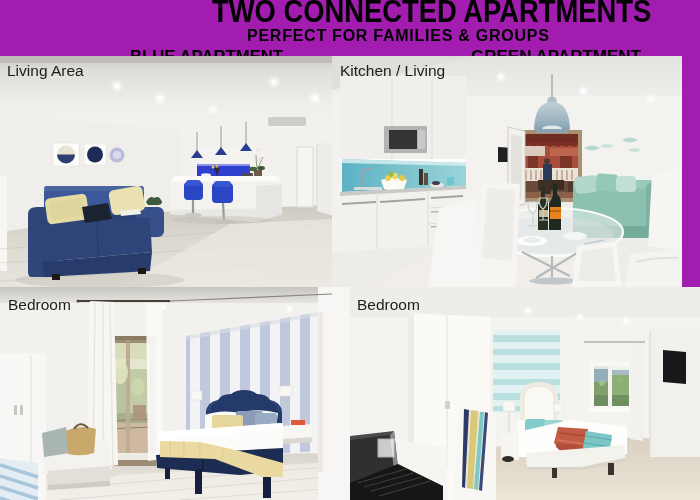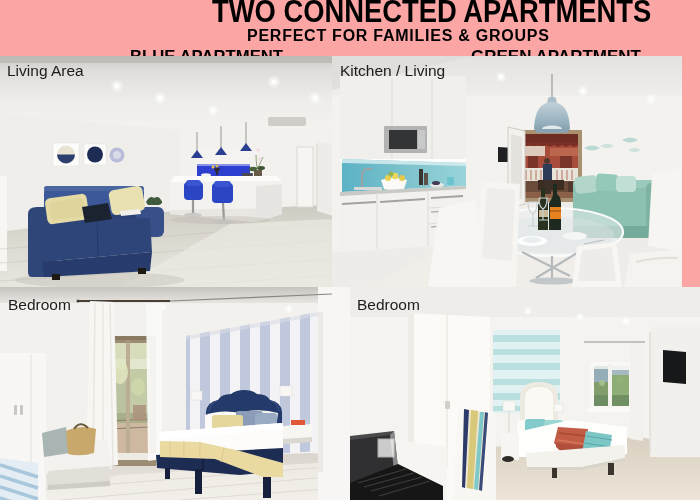--- a/index.html
+++ b/index.html
@@ -1,16 +1,16 @@
 <!DOCTYPE html>
 <html><head>
 <meta charset="utf-8">
 <style>
   html,body{margin:0;padding:0;background:#fff;}
-  #page{position:relative;width:700px;height:500px;background:#fca5a5;overflow:hidden;
+  #page{position:relative;width:700px;height:500px;background:#a21caf;overflow:hidden;
         font-family:"Liberation Sans",sans-serif;}
   .abs{position:absolute;}
   .hdr{white-space:nowrap;color:#000;font-weight:bold;}
 </style>
 </head>
 <body>
 <div id="page">
 
   <div class="abs hdr" style="left:212px;top:-4.5px;font-size:30.5px;line-height:1;transform:scaleX(0.897);transform-origin:0 0;">TWO CONNECTED APARTMENTS</div>
 

